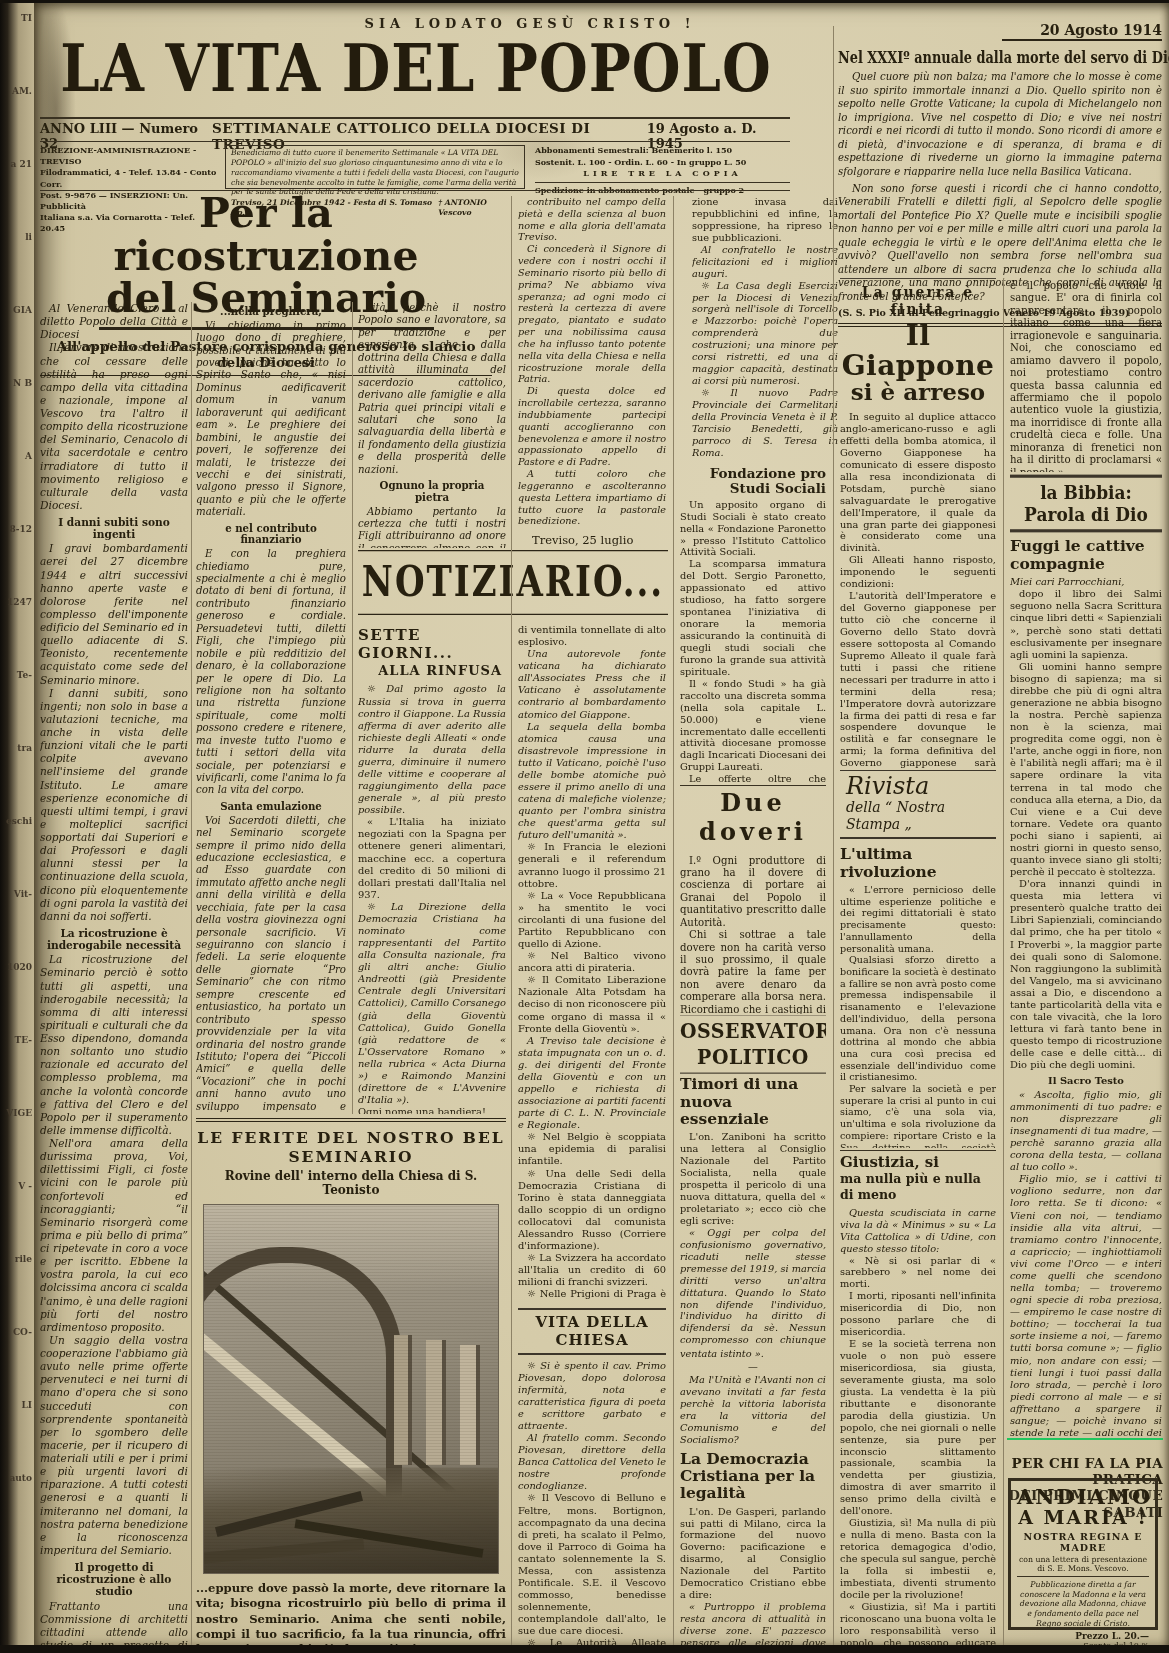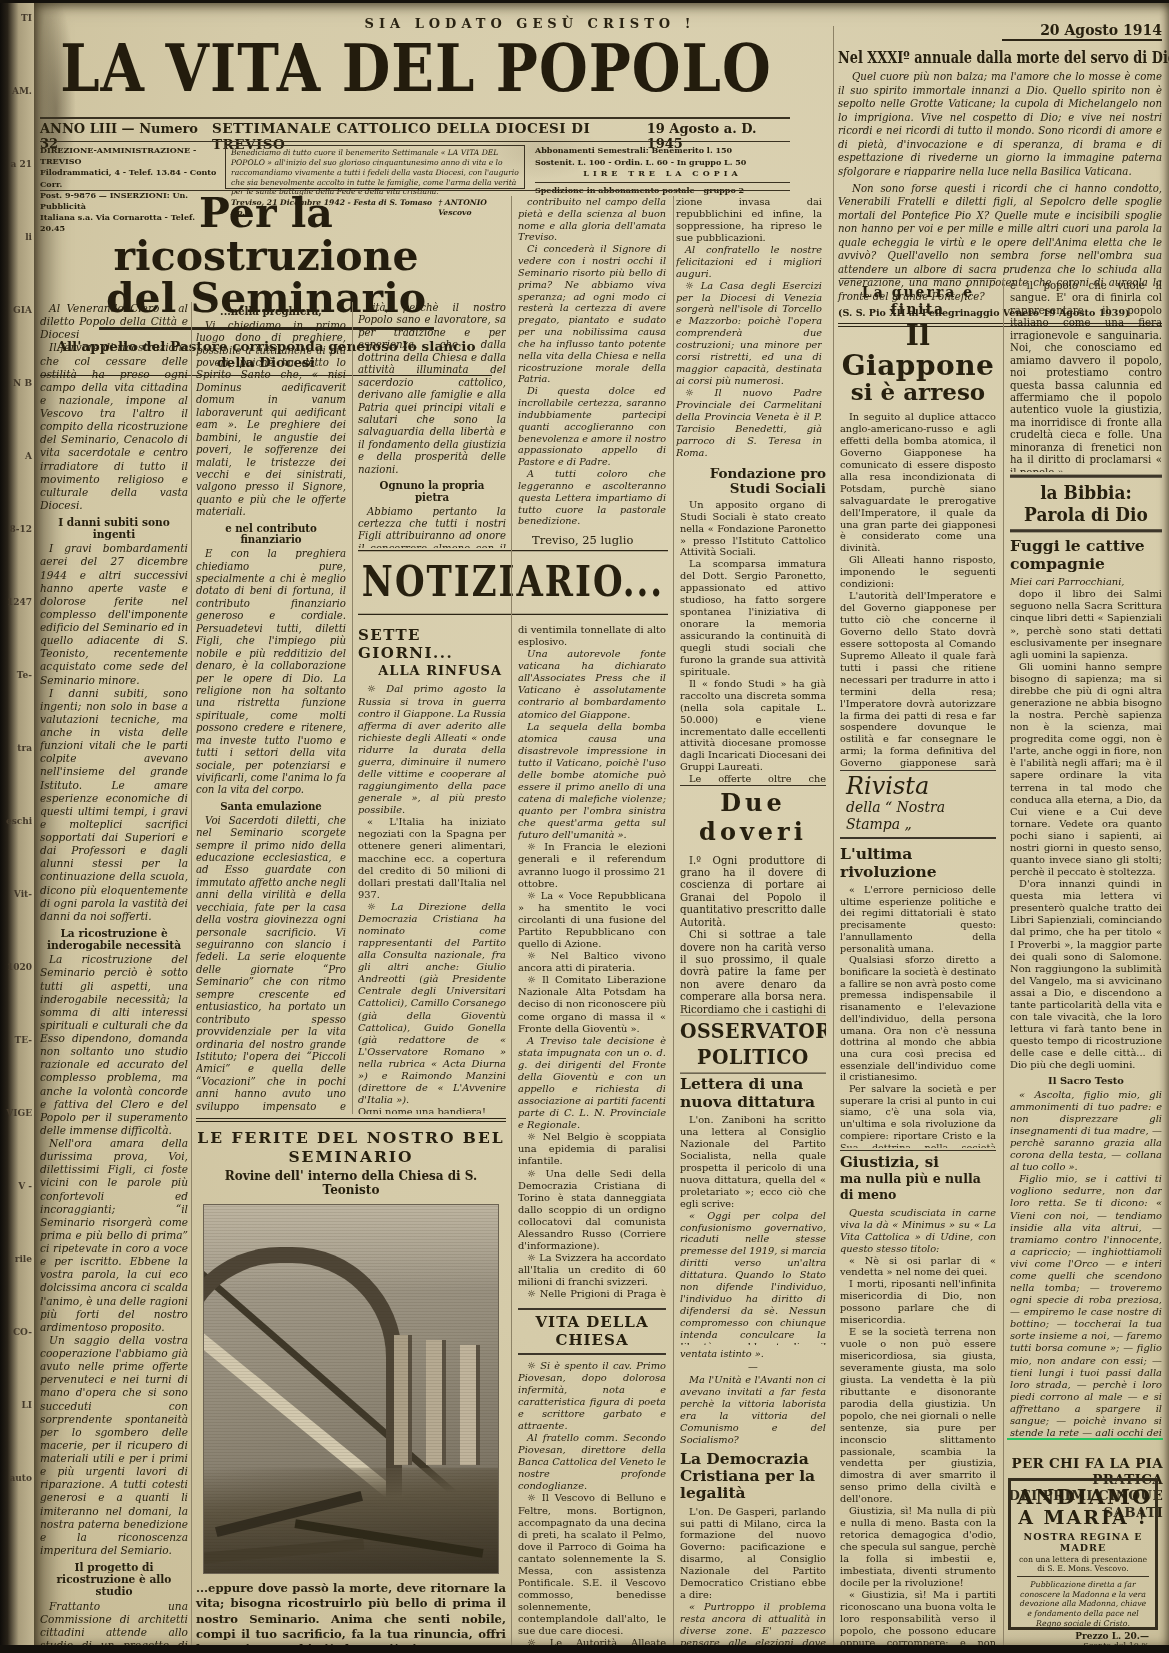--- a/index.html
+++ b/index.html
@@ -47,21 +47,21 @@
   .lsub{font-size:13.6px;font-weight:bold;border-bottom:1px solid #2c2516;padding-bottom:5px;}
 
   .col{position:absolute;overflow:hidden;font-size:10.2px;line-height:1.22;}
   #c1{left:40px;top:302px;width:148px;height:1344px;font-size:10.6px;line-height:1.24;}
   #c2{left:196px;top:302px;width:150px;height:812px;}
   #c3a{left:358px;top:302px;width:148px;height:246px;}
   #c4a{left:518px;top:196px;width:148px;height:354px;font-size:9.7px;}
   #c3b{left:358px;top:624px;width:148px;height:490px;font-size:9.9px;}
   #c4b{left:518px;top:624px;width:148px;height:678px;font-size:9.9px;}
   #c4c{left:518px;top:1306px;width:148px;height:342px;font-size:9.9px;}
-  #c5a{left:676px;top:196px;width:146px;height:262px;font-size:9.8px;}
+  #c5a{left:692px;top:196px;width:146px;height:262px;font-size:9.8px;}
   #c5b{left:680px;top:460px;width:146px;height:322px;font-size:9.8px;}
   #c5c{left:680px;top:785px;width:146px;height:228px;}
   #c5d{left:680px;top:1015px;width:146px;height:330px;font-size:9.8px;}
   #c5e{left:680px;top:1348px;width:146px;height:300px;font-size:9.8px;}
   #c6a{left:840px;top:278px;width:156px;height:490px;font-size:9.8px;}
   #c6b{left:840px;top:770px;width:156px;height:378px;font-size:9.6px;}
   #c6c{left:840px;top:1150px;width:156px;height:498px;font-size:9.8px;}
   #c7a{left:1010px;top:280px;width:152px;height:192px;}
   #c7b{left:1010px;top:474px;width:152px;height:962px;font-size:9.9px;}
 
@@ -291,21 +291,21 @@
       <div class="p">Il « fondo Studi » ha già raccolto una discreta somma (nella sola capitale L. 50.000) e viene incrementato dalle eccellenti attività diocesane promosse dagli Incaricati Diocesani dei Gruppi Laureati.</div>
       <div class="p">Le offerte oltre che all'Incaricato Diocesano dei Gruppi Laureati — possono essere indirizzate anche personalmente all'Istituto Cattolico di Attività Sociali, Via Nazionale, 89 A, piano 2, Roma, come contributo per il fondo in memoria di Sergio Paronetto.</div>
     </div>
   <div id="c5c" class="col" style="border-top:1px solid #3a3222;">
       <div class="hdd">Due doveri</div>
       <div class="p">I.º Ogni produttore di grano ha il dovere di coscienza di portare ai Granai del Popolo il quantitativo prescritto dalle Autorità.</div>
       <div class="p">Chi si sottrae a tale dovere non ha carità verso il suo prossimo, il quale dovrà patire la fame per non avere denaro da comperare alla borsa nera. Ricordiamo che i castighi di Dio potrebbero colpirci!</div>
     </div>
   <div id="c5d" class="col">
       <div class="ob">OSSERVATORIO POLITICO</div>
-      <div class="hm">Lettera di una nuova dittatura</div>
+      <div class="hm">Timori di una nuova essenziale</div>
       <div class="p">L'on. Zaniboni ha scritto una lettera al Consiglio Nazionale del Partito Socialista, nella quale prospetta il pericolo di una nuova dittatura, quella del « proletariato »; ecco ciò che egli scrive:</div>
       <div class="pi">« Oggi per colpa del confusionismo governativo, ricaduti nelle stesse premesse del 1919, si marcia diritti verso un'altra dittatura. Quando lo Stato non difende l'individuo, l'individuo ha diritto di difendersi da sè. Nessun compromesso con chiunque intenda conculcare la libertà: sarebbe tradire il popolo e la sua</div>
     </div>
   <div id="c5e" class="col">
       <div class="pni">ventata istinto ».</div>
       <div class="ct">—</div>
       <div class="pi">Ma l'Unità e l'Avanti non ci avevano invitati a far festa perchè la vittoria laborista era la vittoria del Comunismo e del Socialismo?</div>
       <div class="hm">La Democrazia Cristiana per la legalità</div>
       <div class="p">L'on. De Gasperi, parlando sui patti di Milano, circa la formazione del nuovo Governo: pacificazione e disarmo, al Consiglio Nazionale del Partito Democratico Cristiano ebbe a dire:</div>
       <div class="pi">« Purtroppo il problema resta ancora di attualità in diverse zone. E' pazzesco pensare alle elezioni dove domina l'uso della violenza e del mitra. Per realizzare queste condizioni la Democrazia Cristiana è pronta sia a pattuire accordo con altri Partiti, sia a sostenere il rinforzo degli organismi statali e l'idea della libertà. Se non si riuscisse a questo scopo, le elezioni sarebbero un trucco e la Costituente un'immensa truffa ai danni del popolo italiano. Il popolo che qua e là comincia ad essere stanco dei Partiti non aderirà mai a sistemi politici dettati con colpi di forza ».</div>
@@ -324,21 +324,21 @@
       <div class="rv2">della “ Nostra Stampa „</div>
       <div class="hm">L'ultima rivoluzione</div>
       <div class="p">« L'errore pernicioso delle ultime esperienze politiche e dei regimi dittatoriali è stato precisamente questo: l'annullamento della personalità umana.</div>
       <div class="p">Qualsiasi sforzo diretto a bonificare la società è destinato a fallire se non avrà posto come premessa indispensabile il risanamento e l'elevazione dell'individuo, della persona umana. Ora non c'è nessuna dottrina al mondo che abbia una cura così precisa ed essenziale dell'individuo come il cristianesimo.</div>
       <div class="p">Per salvare la società e per superare la crisi al punto in cui siamo, c'è una sola via, un'ultima e sola rivoluzione da compiere: riportare Cristo e la Sua dottrina nella società riplasmando gli individui alle fonti cristiane, senza incertezza, senza fretta, senza deviazioni, senza compromessi, senza diversivi. L'umanità potrà essere sanata alla sola condizione di un ritorno ai principi e alla prassi cristiana; sarà questo l'ultimo suo esperimento, l'ultima sua rivoluzione. Il fallimento di questa esperienza potrebbe significare la caotica anarchia del consorzio sociale. Ciò che nessun galantuomo può desiderare ».</div>
     </div>
   <div id="c6c" class="col" style="border-top:1px solid #3a3222;">
       <div class="hg1">Giustizia, si</div>
       <div class="hg2">ma nulla più e nulla di meno</div>
       <div class="pi">Questa scudisciata in carne viva la dà « Minimus » su « La Vita Cattolica » di Udine, con questo stesso titolo:</div>
-      <div class="p">« Nè si osi parlar di « vendetta » nel nome dei quei.</div>
+      <div class="p">« Nè si osi parlar di « sarebbero » nel nome dei morti.</div>
       <div class="p">I morti, riposanti nell'infinita misericordia di Dio, non possono parlare che di misericordia.</div>
       <div class="p">E se la società terrena non vuole o non può essere misericordiosa, sia giusta, severamente giusta, ma solo giusta. La vendetta è la più ributtante e disonorante parodia della giustizia. Un popolo, che nei giornali o nelle sentenze, sia pure per inconscio slittamento passionale, scambia la vendetta per giustizia, dimostra di aver smarrito il senso primo della civiltà e dell'onore.</div>
       <div class="p">Giustizia, sì! Ma nulla di più e nulla di meno. Basta con la retorica demagogica d'odio, che specula sul sangue, perchè la folla si imbestii e, imbestiata, diventi strumento docile per la rivoluzione!</div>
       <div class="p">« Giustizia, sì! Ma i partiti riconoscano una buona volta le loro responsabilità verso il popolo, che possono educare oppure corrompere: e non dimentichino gli errori fatali di venticinque anni fa per non farci ripiombare nelle stesse fatali conseguenze.</div>
     </div>
 
   <div id="c7a" class="col">
       <div class="pn">è il popolo che vuole il sangue. E' ora di finirla col rappresentare il popolo italiano come una fiera irragionevole e sanguinaria. Noi, che conosciamo ed amiamo davvero il popolo, noi protestiamo contro questa bassa calunnia ed affermiamo che il popolo autentico vuole la giustizia, ma inorridisce di fronte alla crudeltà cieca e folle. Una minoranza di frenetici non ha il diritto di proclamarsi « il popolo ».</div>
     </div>
   <div id="c7b" class="col">

